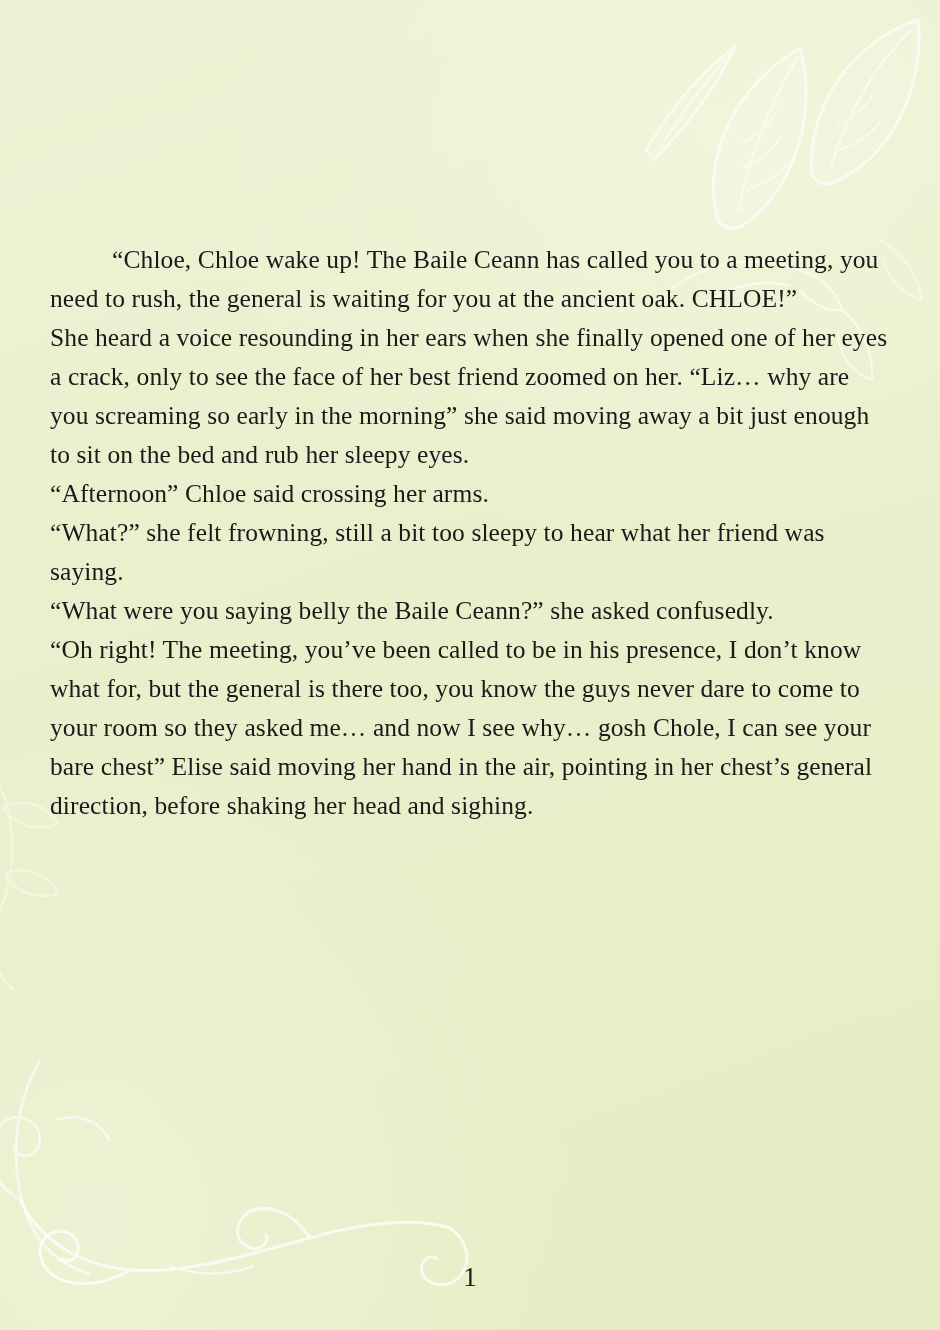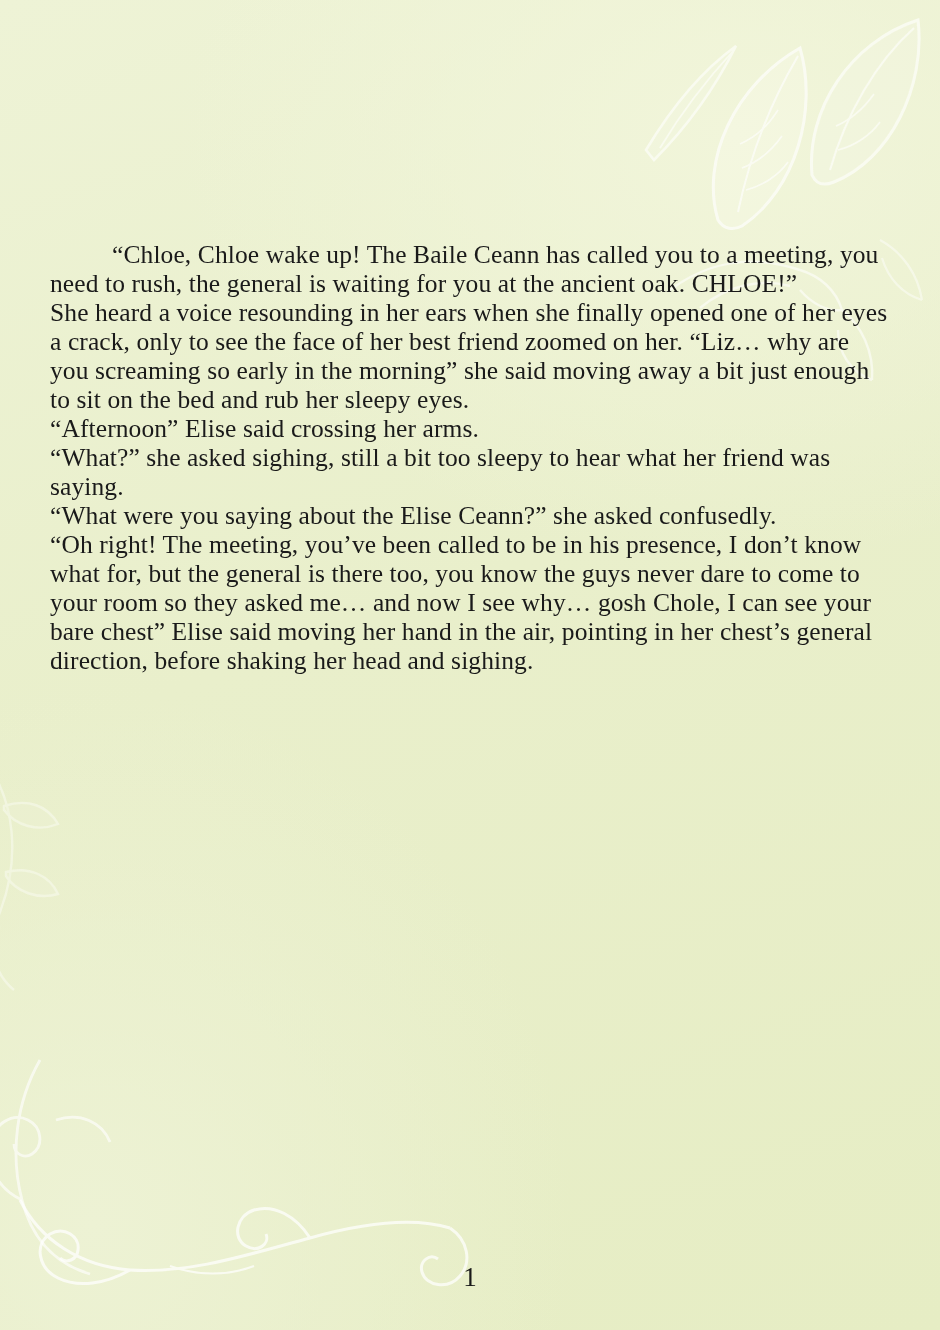--- a/index.html
+++ b/index.html
@@ -49,21 +49,21 @@
     top: 740px;
     left: -30px;
     opacity: 0.6;
   }
   .body-text {
     position: absolute;
     left: 50px;
     top: 240px;
     width: 840px;
     font-size: 25.5px;
-    line-height: 29px;
+    line-height: 39px;
     color: #1a1a1a;
     letter-spacing: 0.1px;
   }
   .body-text p {
     margin: 0;
     text-align: left;
   }
   .body-text p.indented {
     text-indent: 62px;
   }
@@ -144,21 +144,21 @@
         <path d="M300 68 C286 46, 264 34, 244 40 C226 46, 222 68, 236 76 C248 83, 260 74, 256 64"></path>
         <path d="M440 58 C458 70, 462 92, 450 106 C438 120, 416 116, 412 102 C409 91, 420 83, 428 89"></path>
         <path d="M160 96 C188 106, 218 106, 244 96" stroke-width="2"></path>
       </g>
     </svg>
   </div>
 
   <div class="body-text">
     <p class="indented">“Chloe, Chloe wake up! The Baile Ceann has called you to a meeting, you need to rush, the general is waiting for you at the ancient oak. CHLOE!”</p>
     <p>She heard a voice resounding in her ears when she finally opened one of her eyes a crack, only to see the face of her best friend zoomed on her. “Liz… why are you screaming so early in the morning” she said moving away a bit just enough to sit on the bed and rub her sleepy eyes.</p>
-    <p>“Afternoon” Elise said crossing her arms.</p>
-    <p>“What?” she asked sighing, still a bit too sleepy to hear what her friend was saying.</p>
-    <p>“What were you saying about the Elise Ceann?” she asked confusedly.</p>
+    <p>“Afternoon” Chloe said crossing her arms.</p>
+    <p>“What?” she felt frowning, still a bit too sleepy to hear what her friend was saying.</p>
+    <p>“What were you saying belly the Baile Ceann?” she asked confusedly.</p>
     <p>“Oh right! The meeting, you’ve been called to be in his presence, I don’t know what for, but the general is there too, you know the guys never dare to come to your room so they asked me… and now I see why… gosh Chole, I can see your bare chest” Elise said moving her hand in the air, pointing in her chest’s general direction, before shaking her head and sighing.</p>
   </div>
 
   <div class="page-number">1</div>
 
 </div>
 
 </body></html>

